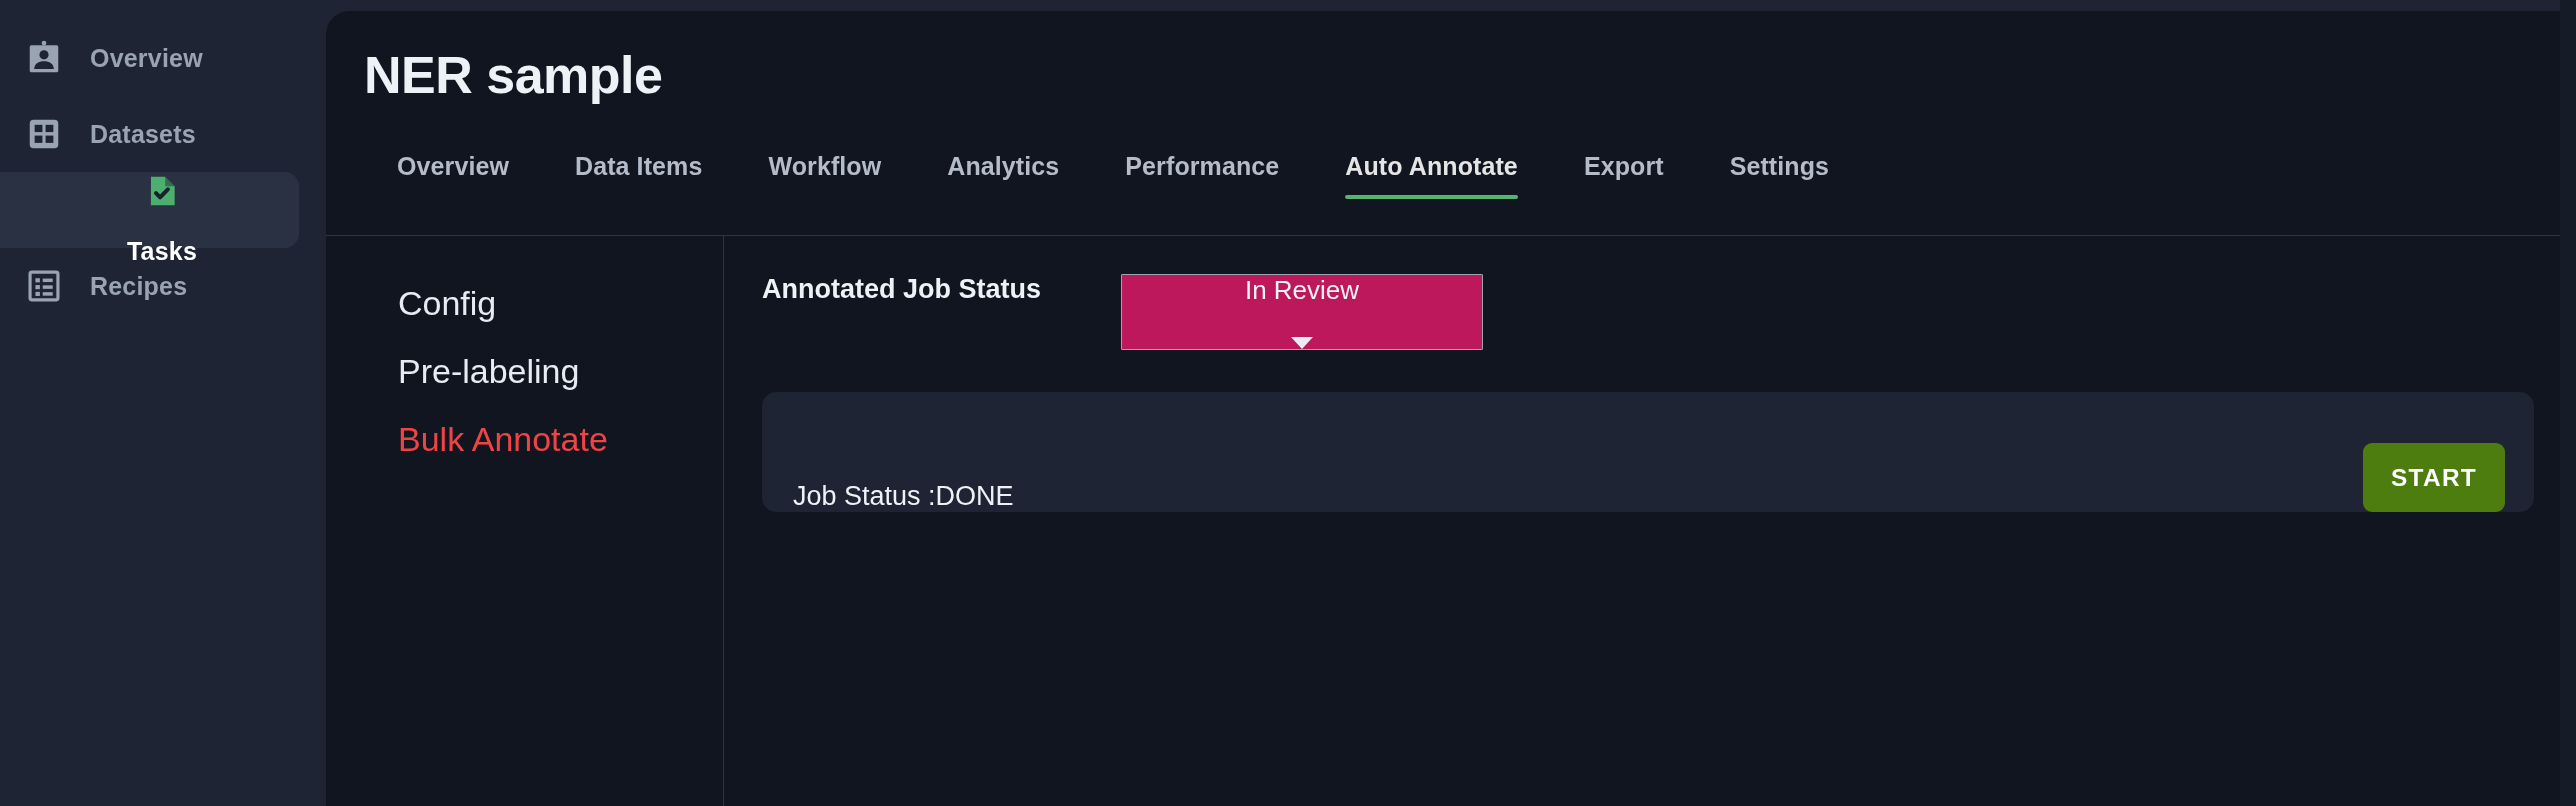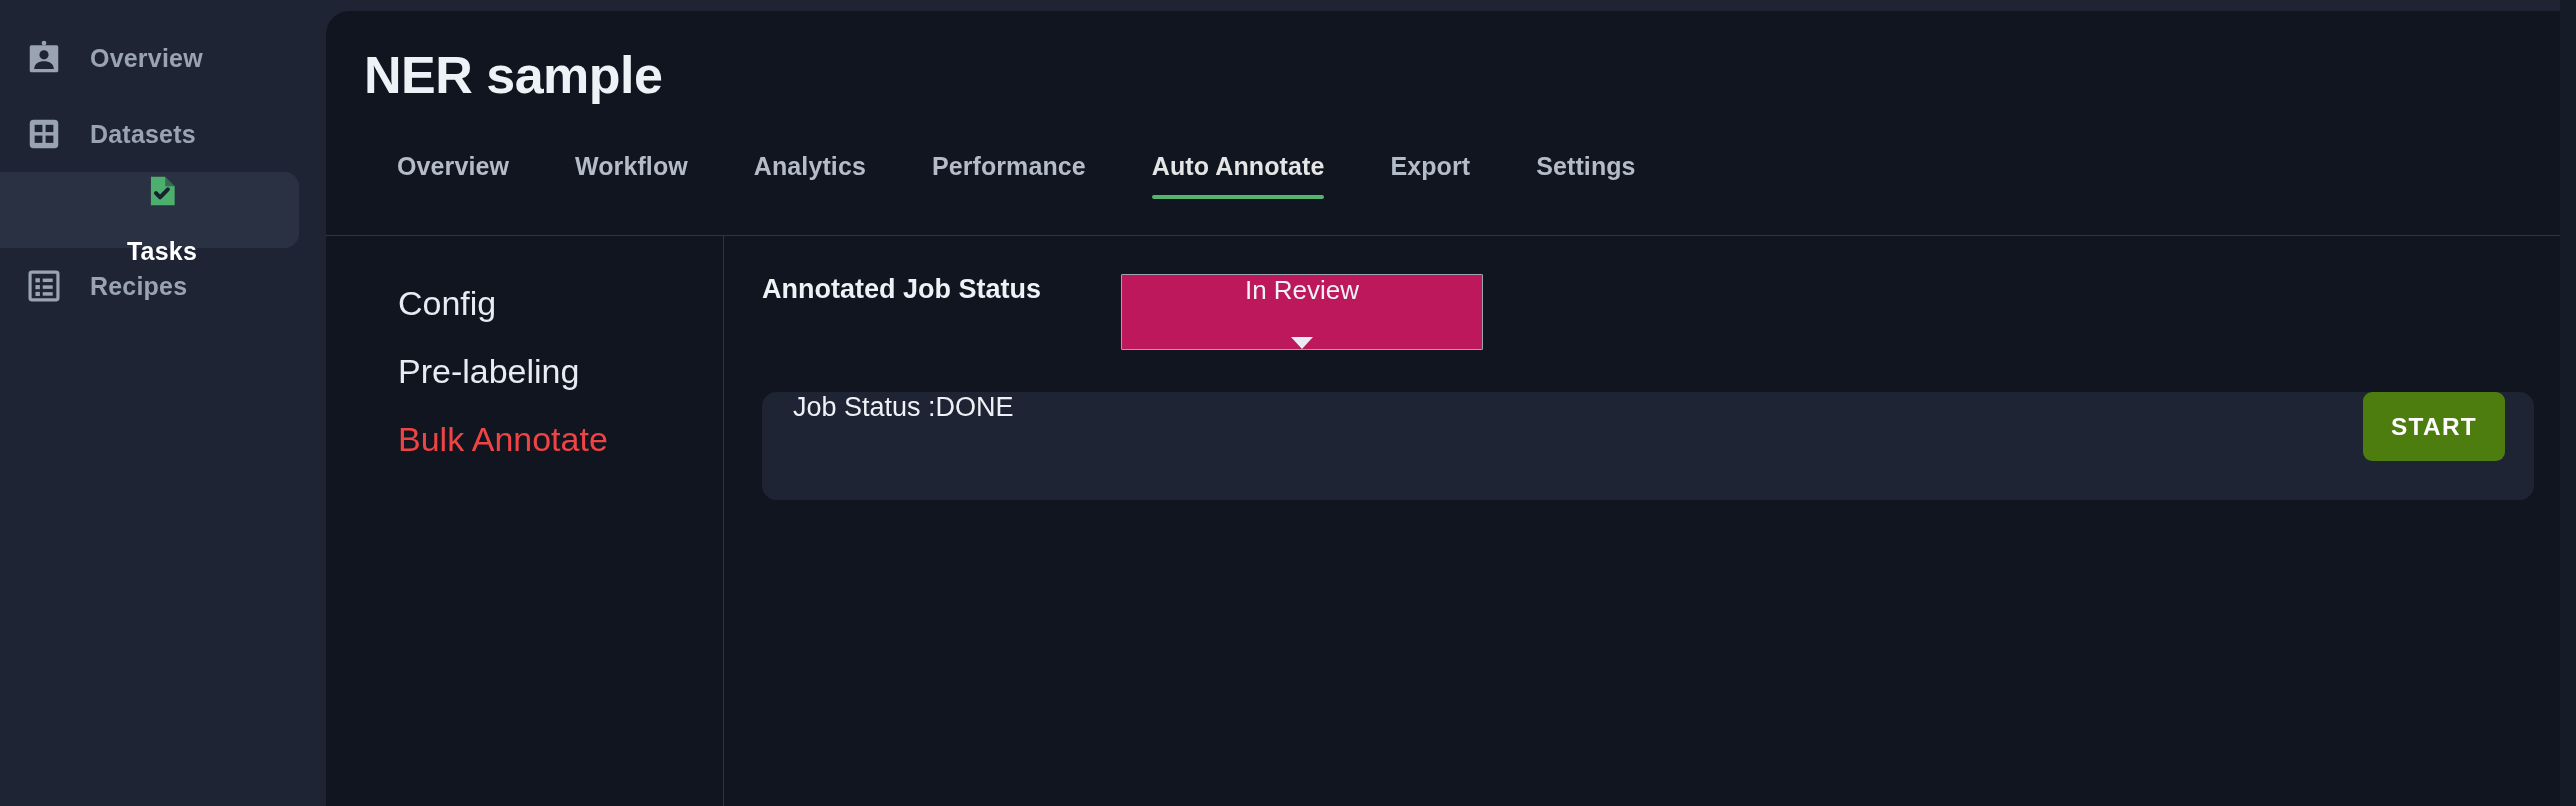--- a/index.html
+++ b/index.html
@@ -182,25 +182,25 @@
     width: 0; height: 0;
     flex: 0 0 auto;
     border-left: 11.8px solid transparent;
     border-right: 11.8px solid transparent;
     border-top: 12.7px solid #e8ebf1;
   }
 
   
   #job-card {
     margin-top: 42px;
-    height: 108px;
+    height: 120px;
     background: #1e2433;
     border-radius: 14.5px;
     display: flex;
-    align-items: flex-start;
+    align-items: flex-end;
     padding: 0 29px 0 31px;
     gap: 39px;
   }
   #job-status-text {
     flex: 1 1 auto;
     font-size: 27px;
     color: #eef1f6;
     white-space: nowrap;
   }
   #start-button {
@@ -285,20 +285,21 @@
   </div>
 
 </div>
 
 <div id="main">
 
   <h1 id="page-title">NER sample</h1>
 
   <div id="tabbar">
     <div class="tab">Overview</div>
+    <div class="tab">Data Items</div>
     <div class="tab">Workflow</div>
     <div class="tab">Analytics</div>
     <div class="tab">Performance</div>
     <div class="tab active">Auto Annotate</div>
     <div class="tab">Export</div>
     <div class="tab">Settings</div>
   </div>
 
   <div id="tab-divider"></div>
 

